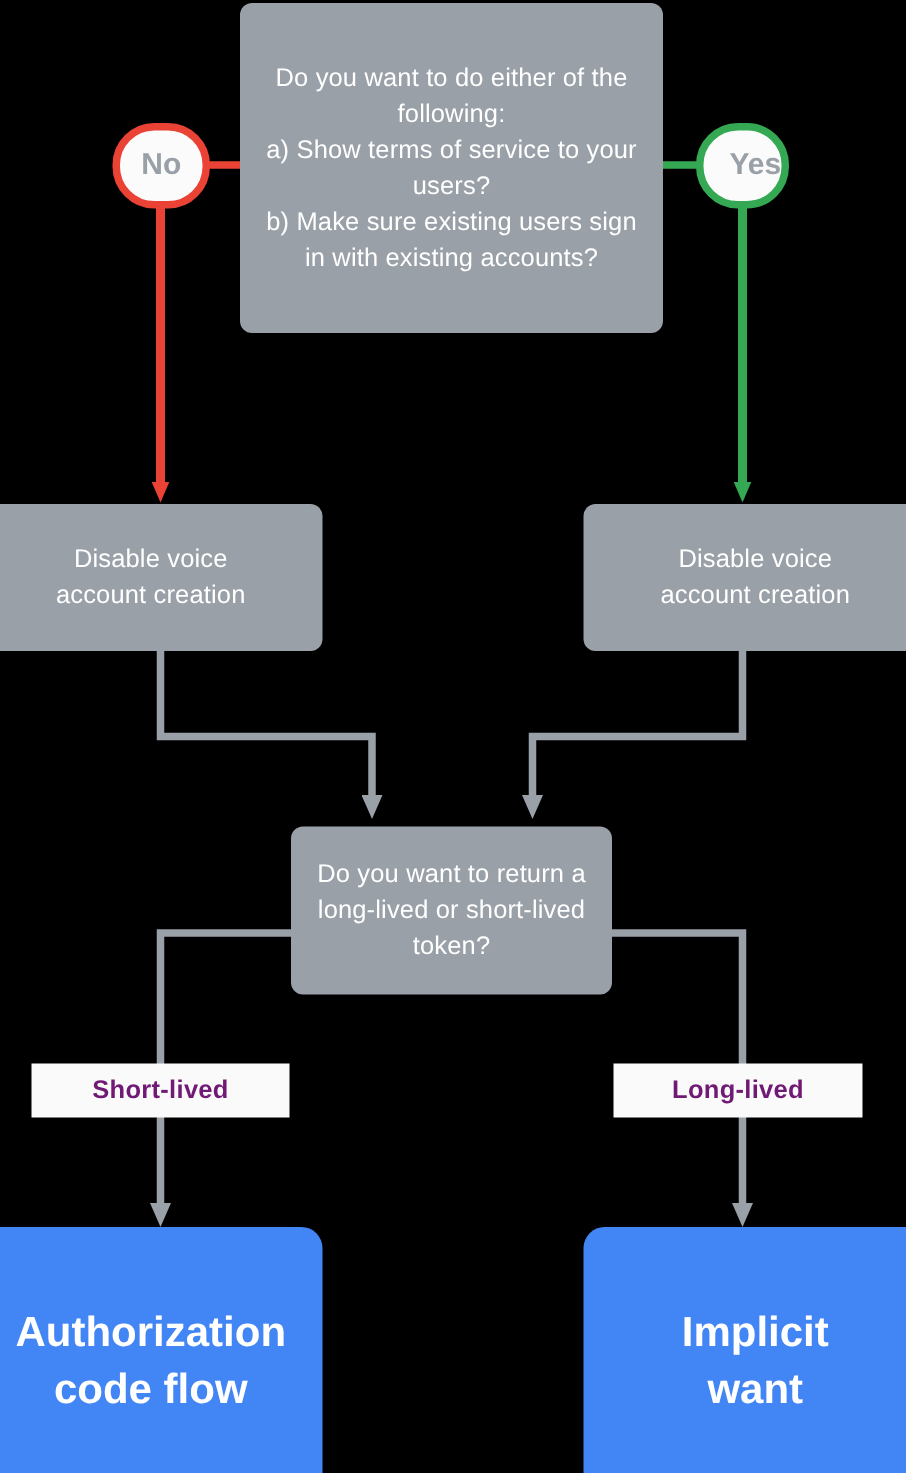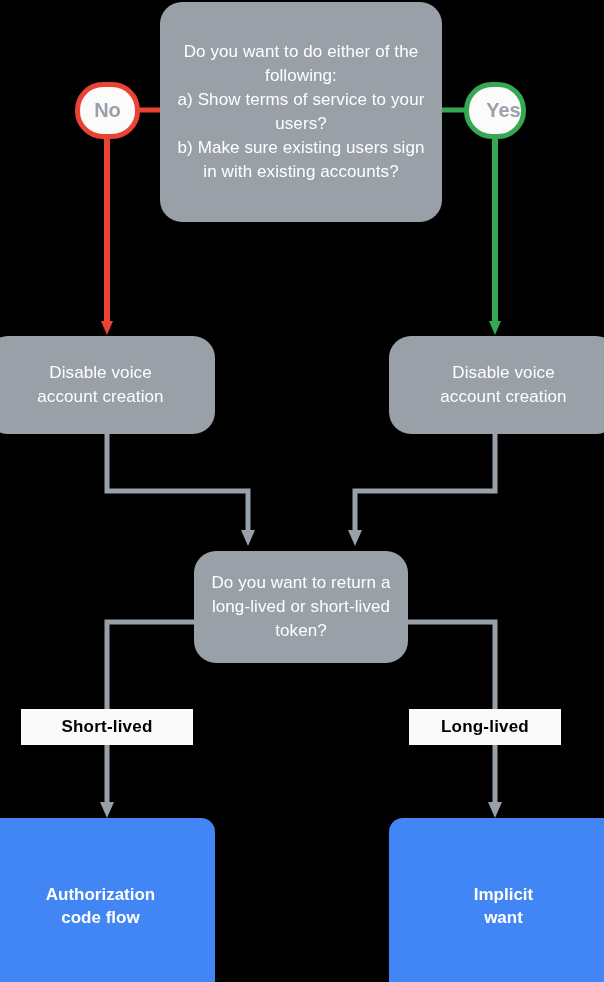--- a/index.html
+++ b/index.html
@@ -30,37 +30,37 @@
     position: absolute;
     box-sizing: border-box;
     display: flex;
     align-items: center;
     justify-content: center;
     text-align: center;
   }
   
   .box-gray {
     background: #9aa0a8;
-    border-radius: 22px;
+    border-radius: 8px;
     color: #ffffff;
   }
   .box-gray .txt {
     font-size: 17px;
     line-height: 1.42;
     color: #ffffff;
     padding: 0 10px;
     letter-spacing: 0.1px;
   }
   
   .box-blue {
     background: #4285f4;
     border-radius: 14px;
   }
   .box-blue .txt {
-    font-size: 17px;
+    font-size: 28px;
     font-weight: bold;
     line-height: 1.35;
     color: #ffffff;
     padding: 0 8px;
   }
   
   .chip {
     position: absolute;
     box-sizing: border-box;
     display: flex;
@@ -80,21 +80,21 @@
     padding-left: 17px;
   }
   
   .edge-label {
     position: absolute;
     box-sizing: border-box;
     display: flex;
     align-items: center;
     justify-content: center;
     background: #fafafa;
-    color: #000000;
+    color: #701a75;
     font-size: 17px;
     font-weight: bold;
     letter-spacing: 0.2px;
   }
 </style>
 </head>
 <body>
 
 <div id="canvas">
 
@@ -153,21 +153,21 @@
   </div>
 
   <div class="node box-gray" style="left:194px; top:551px; width:214px; height:112px;">
     <div class="txt">Do you want to return a long-lived or short-lived token?</div>
   </div>
 
   <div class="edge-label" style="left:21px; top:709px; width:172px; height:36px;">
     <span>Short-lived</span>
   </div>
 
-  <div class="edge-label" style="left:409px; top:709px; width:152px; height:36px;">
+  <div class="edge-label" style="left:409px; top:709px; width:166px; height:36px;">
     <span>Long-lived</span>
   </div>
 
   <div class="node box-blue" style="left:-14px; top:818px; width:229px; height:178px;">
     <div class="txt" style="white-space:pre-line;">Authorization
 code flow</div>
   </div>
 
   <div class="node box-blue" style="left:389px; top:818px; width:229px; height:178px;">
     <div class="txt" style="white-space:pre-line;">Implicit

